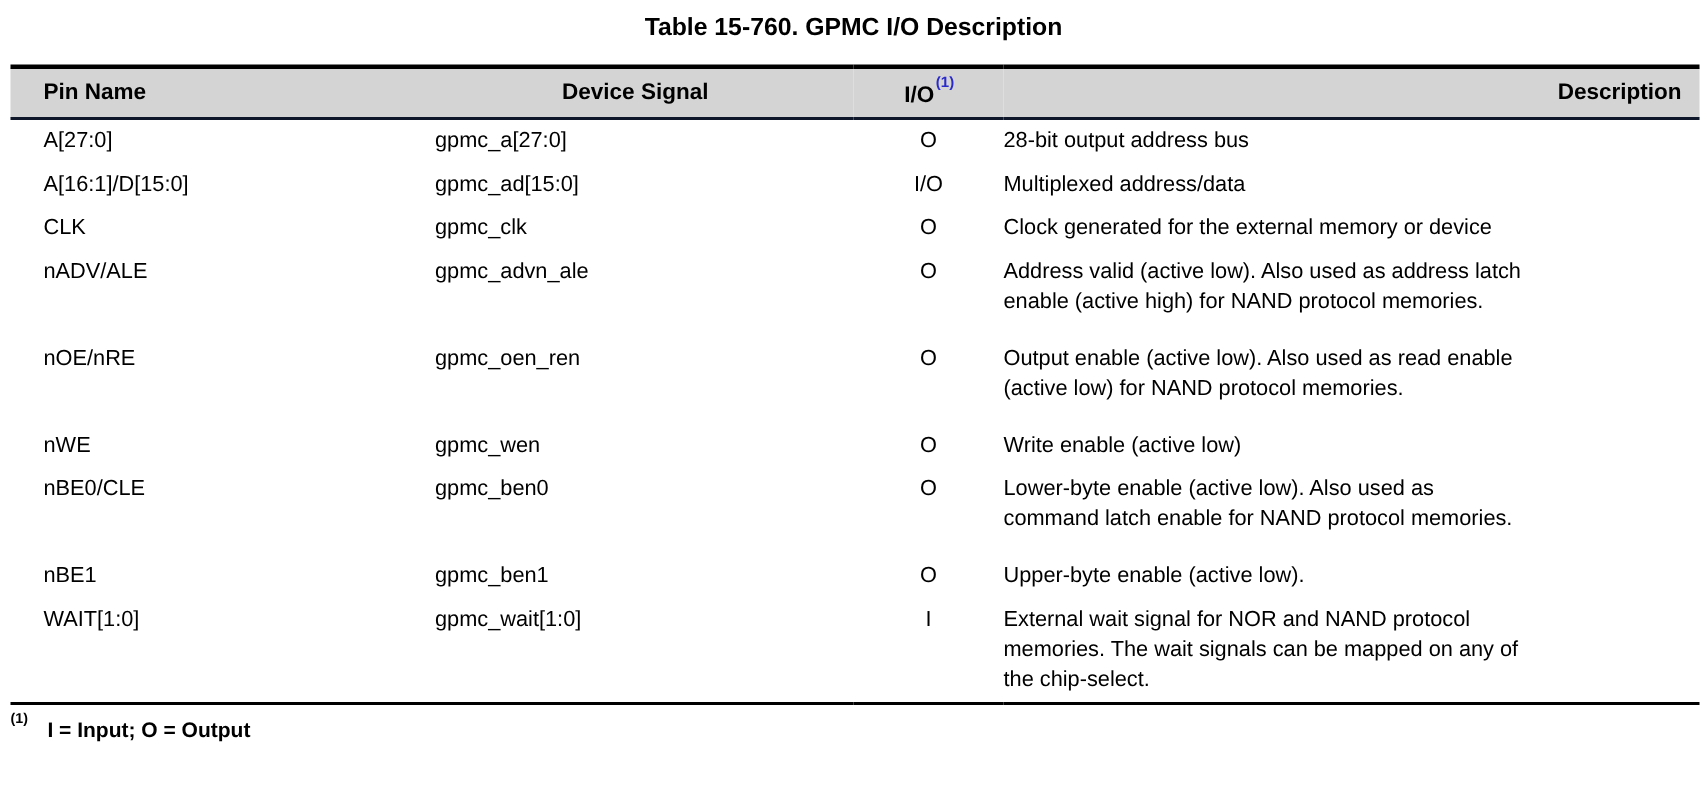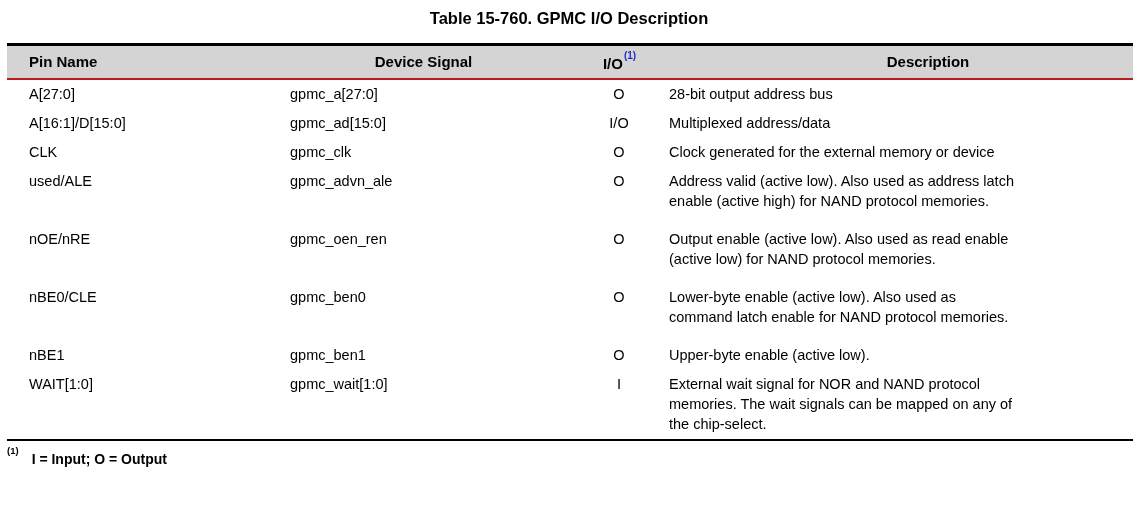--- a/index.html
+++ b/index.html
@@ -27,31 +27,31 @@
     table-layout: fixed;
     border-top: 3px solid #000000;
     border-bottom: 2px solid #000000;
   }
   table.io-table col.c-pin  { width: 277px; }
   table.io-table col.c-sig  { width: 285px; }
   table.io-table col.c-io   { width: 100px; }
   table.io-table col.c-desc { width: 464px; }
   thead th {
     background: #d4d4d4;
-    border-bottom: 2px solid #b91c1c;
+    border-bottom: 2px solid #0f172a;
     font-size: 15px;
     font-weight: 700;
     padding: 5px 12px 6px;
     box-sizing: border-box;
     line-height: 17px;
   }
   th.h-pin  { text-align: left; padding-left: 22px; }
   th.h-sig  { text-align: center; padding-left: 6px; }
   th.h-io   { text-align: center; }
-  th.h-desc { text-align: center; padding-left: 66px; }
+  th.h-desc { text-align: right; padding-left: 66px; }
   .fn-ref-header {
     color: #2a2acc;
     font-size: 10px;
     font-weight: 700;
     position: relative;
     top: -4.5px;
     left: 1px;
   }
   tbody td {
     vertical-align: top;
@@ -111,32 +111,38 @@
       <td class="c-io">I/O</td>
       <td class="c-desc">Multiplexed address/data</td>
     </tr>
     <tr>
       <td class="c-pin">CLK</td>
       <td class="c-sig">gpmc_clk</td>
       <td class="c-io">O</td>
       <td class="c-desc">Clock generated for the external memory or device</td>
     </tr>
     <tr class="tall">
-      <td class="c-pin">used/ALE</td>
+      <td class="c-pin">nADV/ALE</td>
       <td class="c-sig">gpmc_advn_ale</td>
       <td class="c-io">O</td>
       <td class="c-desc">Address valid (active low). Also used as address latch
 enable (active high) for NAND protocol memories.</td>
     </tr>
     <tr class="tall">
       <td class="c-pin">nOE/nRE</td>
       <td class="c-sig">gpmc_oen_ren</td>
       <td class="c-io">O</td>
       <td class="c-desc">Output enable (active low). Also used as read enable
 (active low) for NAND protocol memories.</td>
+    </tr>
+    <tr>
+      <td class="c-pin">nWE</td>
+      <td class="c-sig">gpmc_wen</td>
+      <td class="c-io">O</td>
+      <td class="c-desc">Write enable (active low)</td>
     </tr>
     <tr class="tall">
       <td class="c-pin">nBE0/CLE</td>
       <td class="c-sig">gpmc_ben0</td>
       <td class="c-io">O</td>
       <td class="c-desc">Lower-byte enable (active low). Also used as
 command latch enable for NAND protocol memories.</td>
     </tr>
     <tr>
       <td class="c-pin">nBE1</td>

